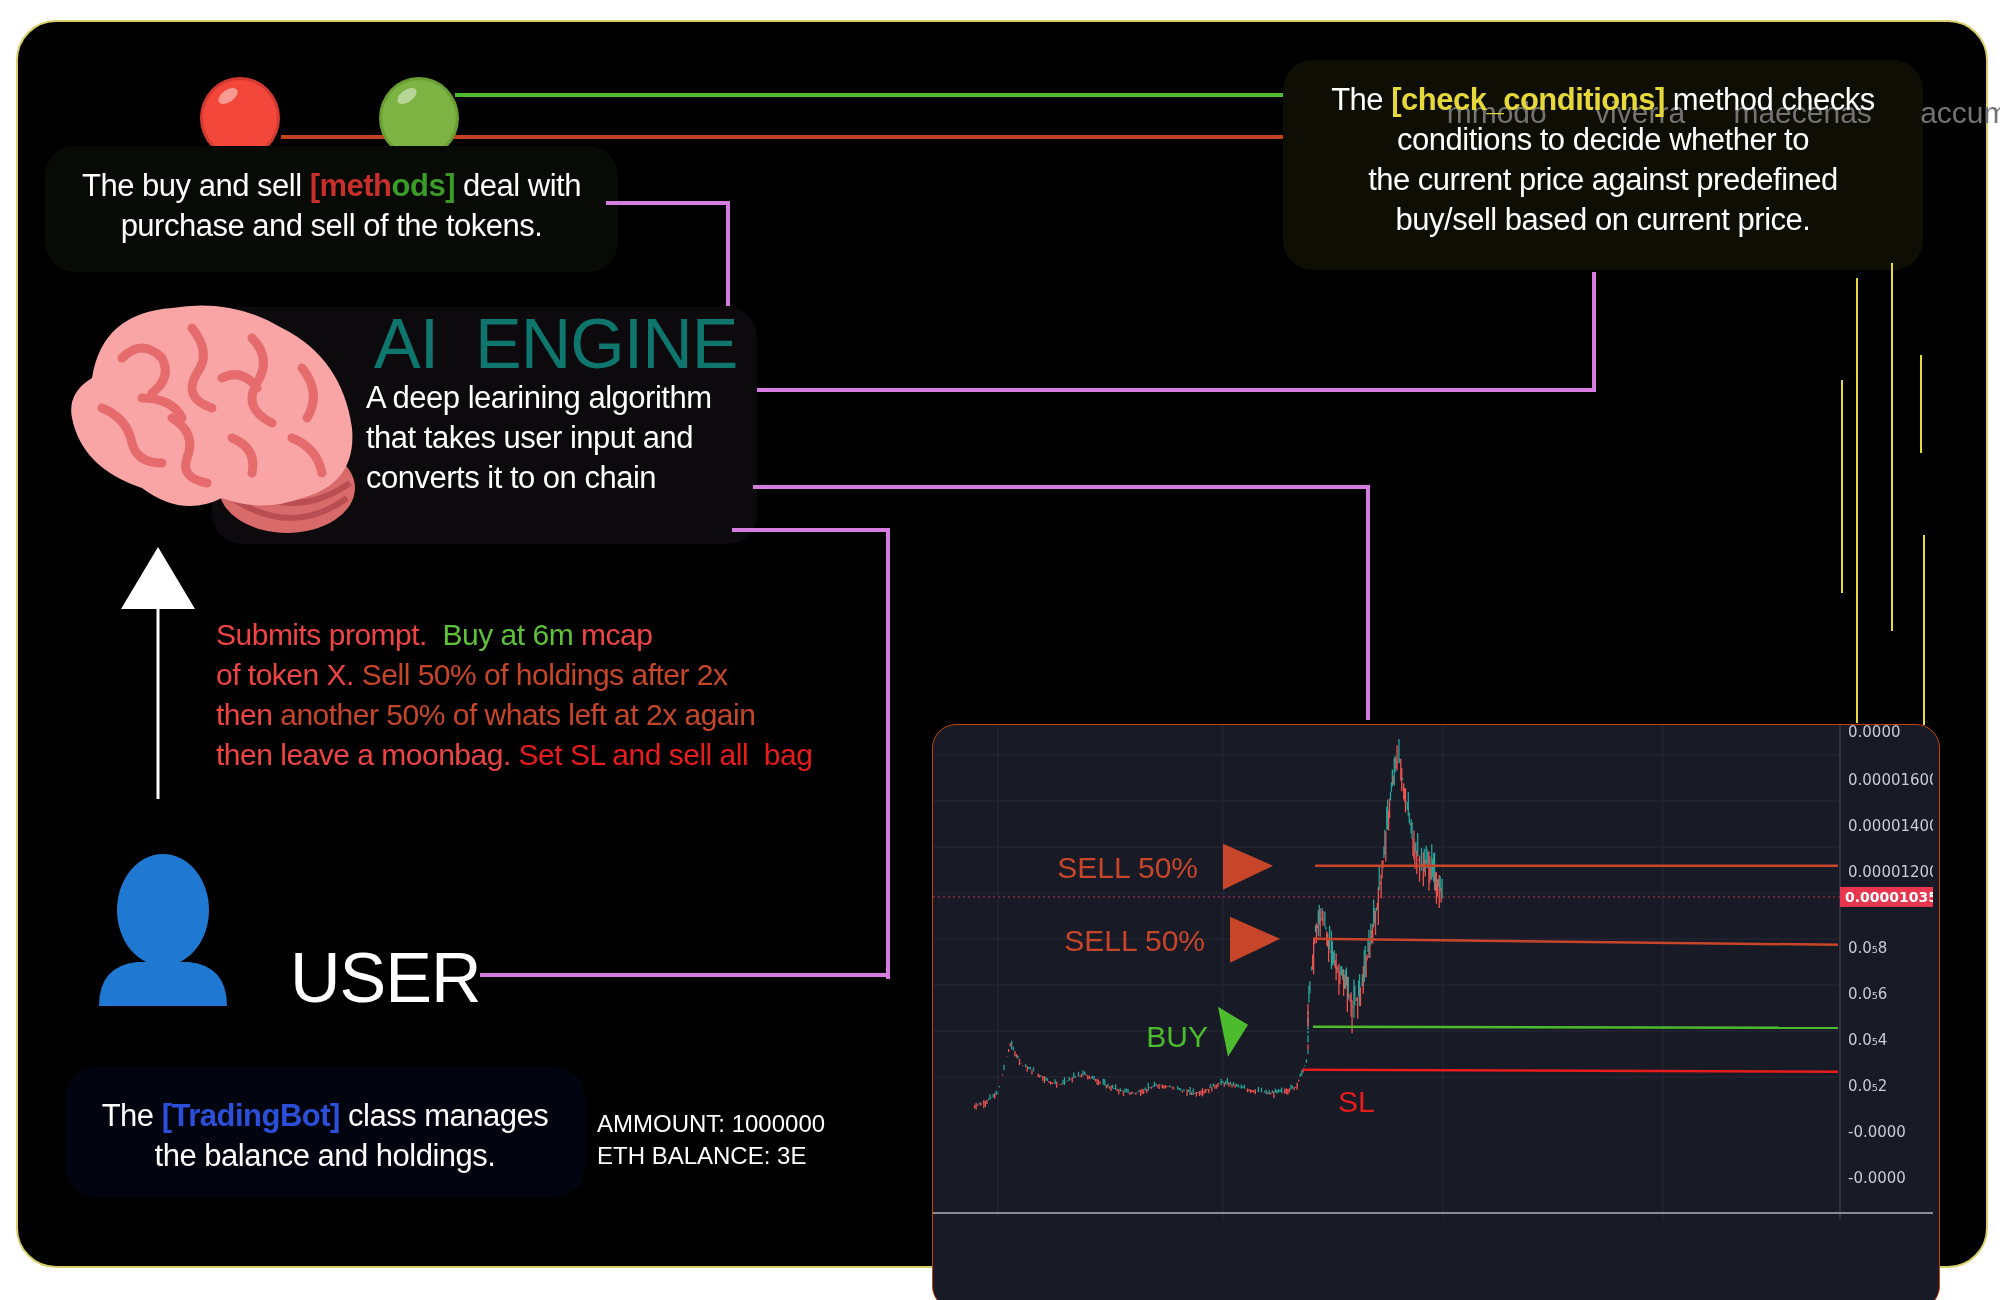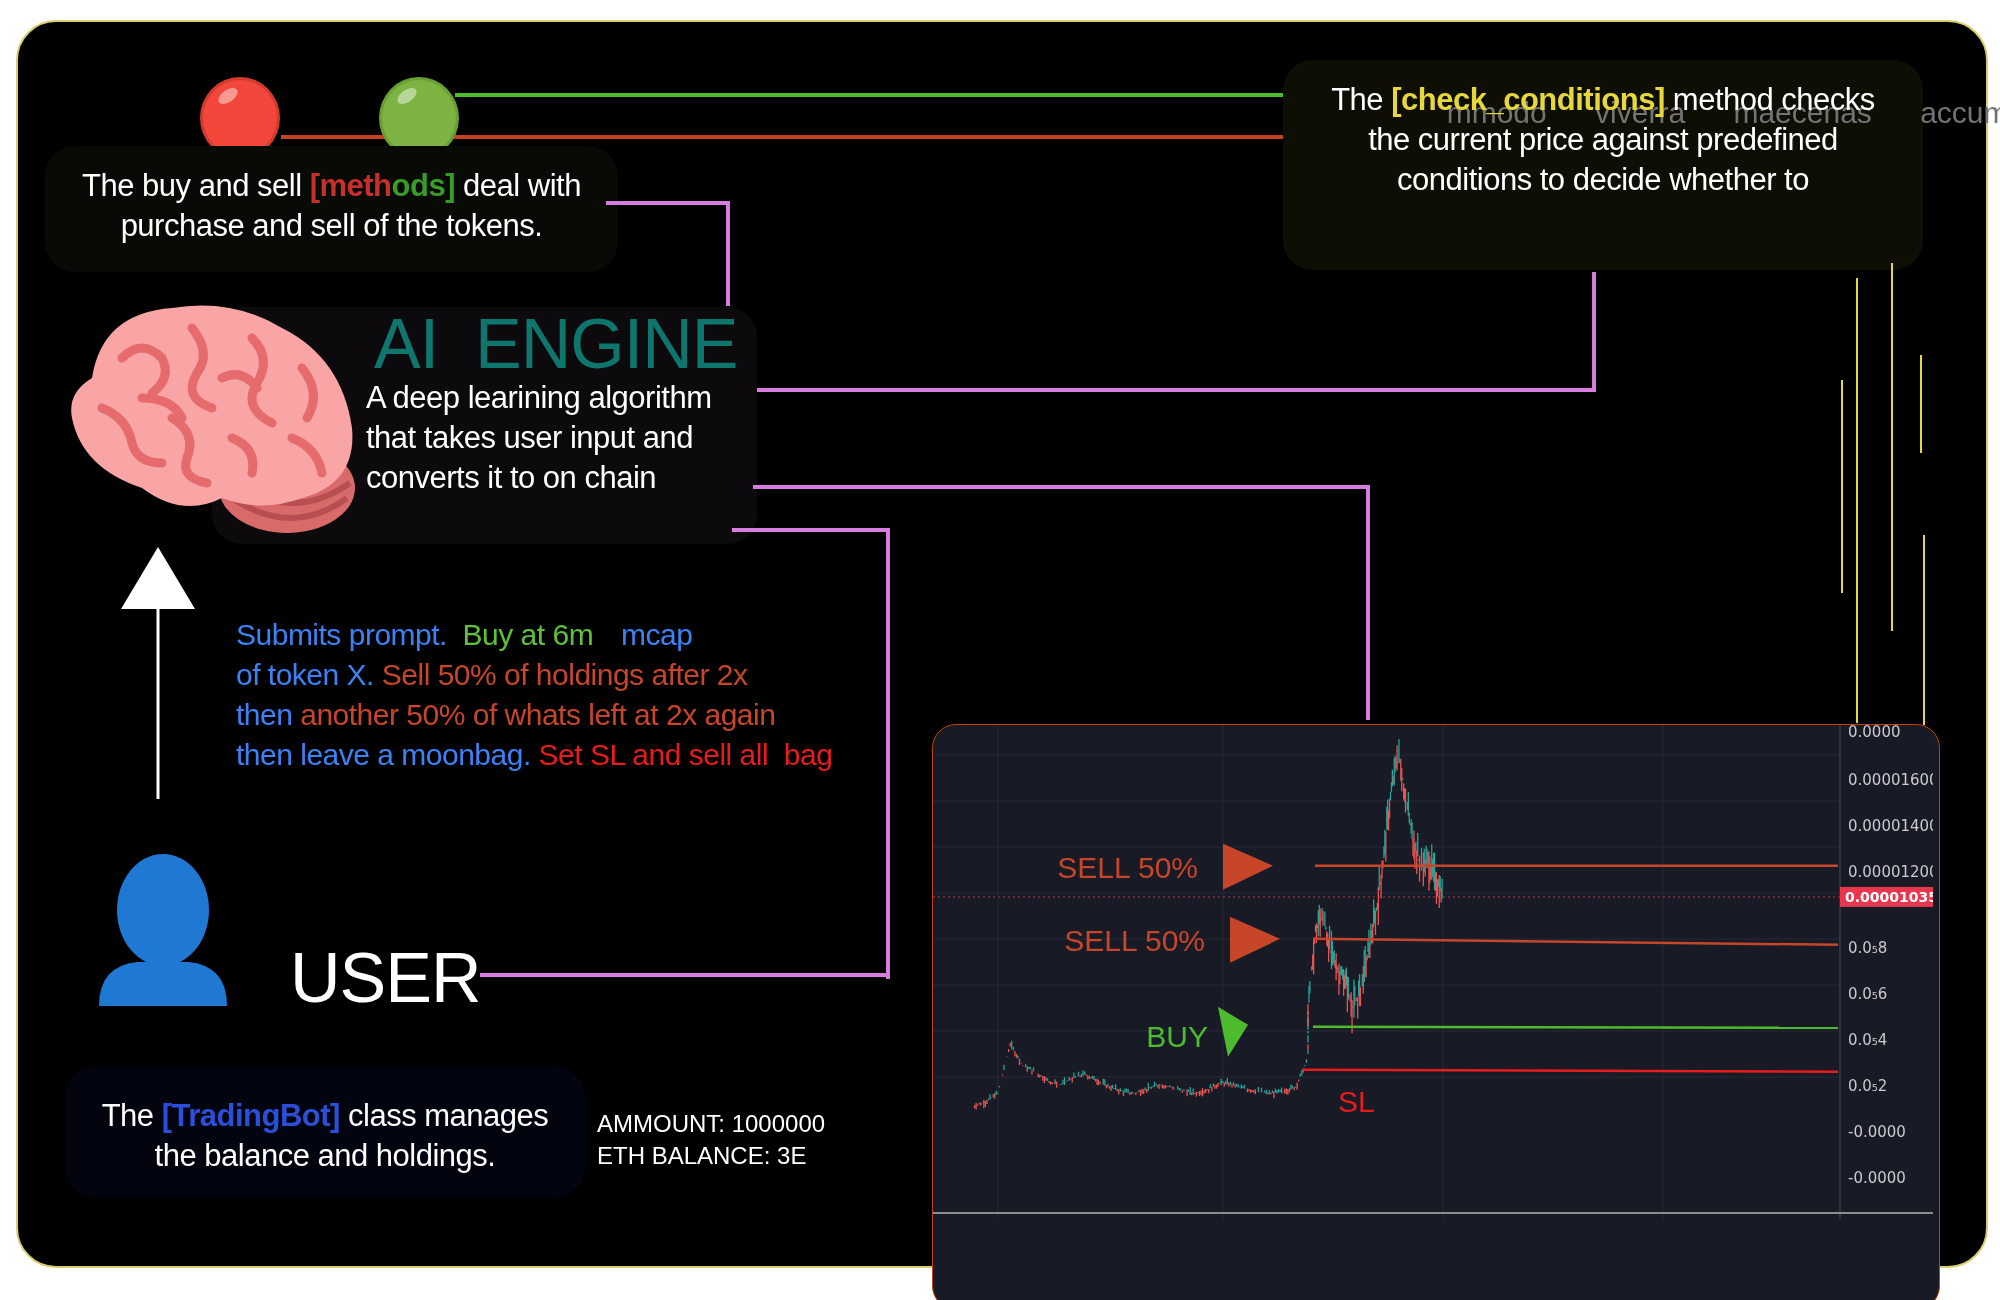--- a/index.html
+++ b/index.html
@@ -8,21 +8,21 @@
   .abs{position:absolute;}
   .ball{position:absolute;border-radius:50%;width:80px;height:82px;box-sizing:border-box;}
   .ball .shine{position:absolute;left:14px;top:10px;width:22px;height:12px;border-radius:50%;background:rgba(255,255,255,0.45);transform:rotate(-35deg);}
   .hline{position:absolute;height:4px;}
   .pink{background:#d77ce0;}
   .pv{position:absolute;width:4px;}
   .box{position:absolute;border-radius:30px;box-sizing:border-box;}
   .narrow{font-family:"Liberation Sans Narrow","Liberation Sans",sans-serif;}
   .txt{color:#fff;font-size:31px;line-height:40px;text-align:center;letter-spacing:-0.5px;}
   .prompt{position:absolute;left:216px;top:615px;font-size:30px;line-height:40px;letter-spacing:-0.5px;white-space:nowrap;}
-  .c-yellow{color:#3b82f6;margin-left:20px;} .c-green{color:#5fc13a;} .c-orange{color:#c7462a;} .c-red{color:#e81c1c;}
+  .c-yellow{color:#ef4444;} .c-green{color:#5fc13a;} .c-orange{color:#c7462a;} .c-red{color:#e81c1c;}
   .chartbox{position:absolute;left:932px;top:724px;width:1008px;height:586px;border:1px solid #c2410c;border-radius:24px;background:#181a26;box-sizing:border-box;overflow:hidden;}
   .vyel{position:absolute;width:2px;background:#e7d93a;}
 </style>
 </head>
 <body>
 
 <div class="frame"></div>
 
 <div class="hline" style="left:455px;top:93px;width:835px;background:#4cbb2e;"></div>
 <div class="hline" style="left:281px;top:135px;width:1009px;background:#c2431f;"></div>
@@ -67,22 +67,23 @@
   <div>that takes user input and</div>
   <div>converts it to on chain</div>
 </div>
 
 <div class="box" style="left:1283px;top:60px;width:640px;height:210px;background:#0e0e05;"></div>
 <div class="abs narrow" style="left:1350px;top:62px;font-size:30px;color:#737373;white-space:pre;word-spacing:40px;">
   <span>mmodo</span> <span>viverra</span> <span>maecenas</span> <span>accumsan</span>
 </div>
 <div class="abs txt narrow" style="left:1283px;top:80px;width:640px;">
   <div><span>The </span><span style="color:#e6d83a;font-weight:bold;">[check_conditions]</span><span> method checks</span></div>
+  <div>conditions to decide whether to</div>
   <div>the current price against predefined</div>
-  <div>conditions to decide whether to</div>
+  <div>buy/sell based on current price.</div>
 </div>
 
 <div class="hline pink" style="left:757px;top:388px;width:839px;"></div>
 <div class="pv pink" style="left:1592px;top:272px;height:120px;"></div>
 <div class="hline pink" style="left:753px;top:485px;width:617px;"></div>
 <div class="pv pink" style="left:1366px;top:485px;height:235px;"></div>
 <div class="hline pink" style="left:732px;top:528px;width:158px;"></div>
 <div class="pv pink" style="left:886px;top:528px;height:451px;"></div>
 <div class="hline pink" style="left:480px;top:973px;width:410px;"></div>
 

